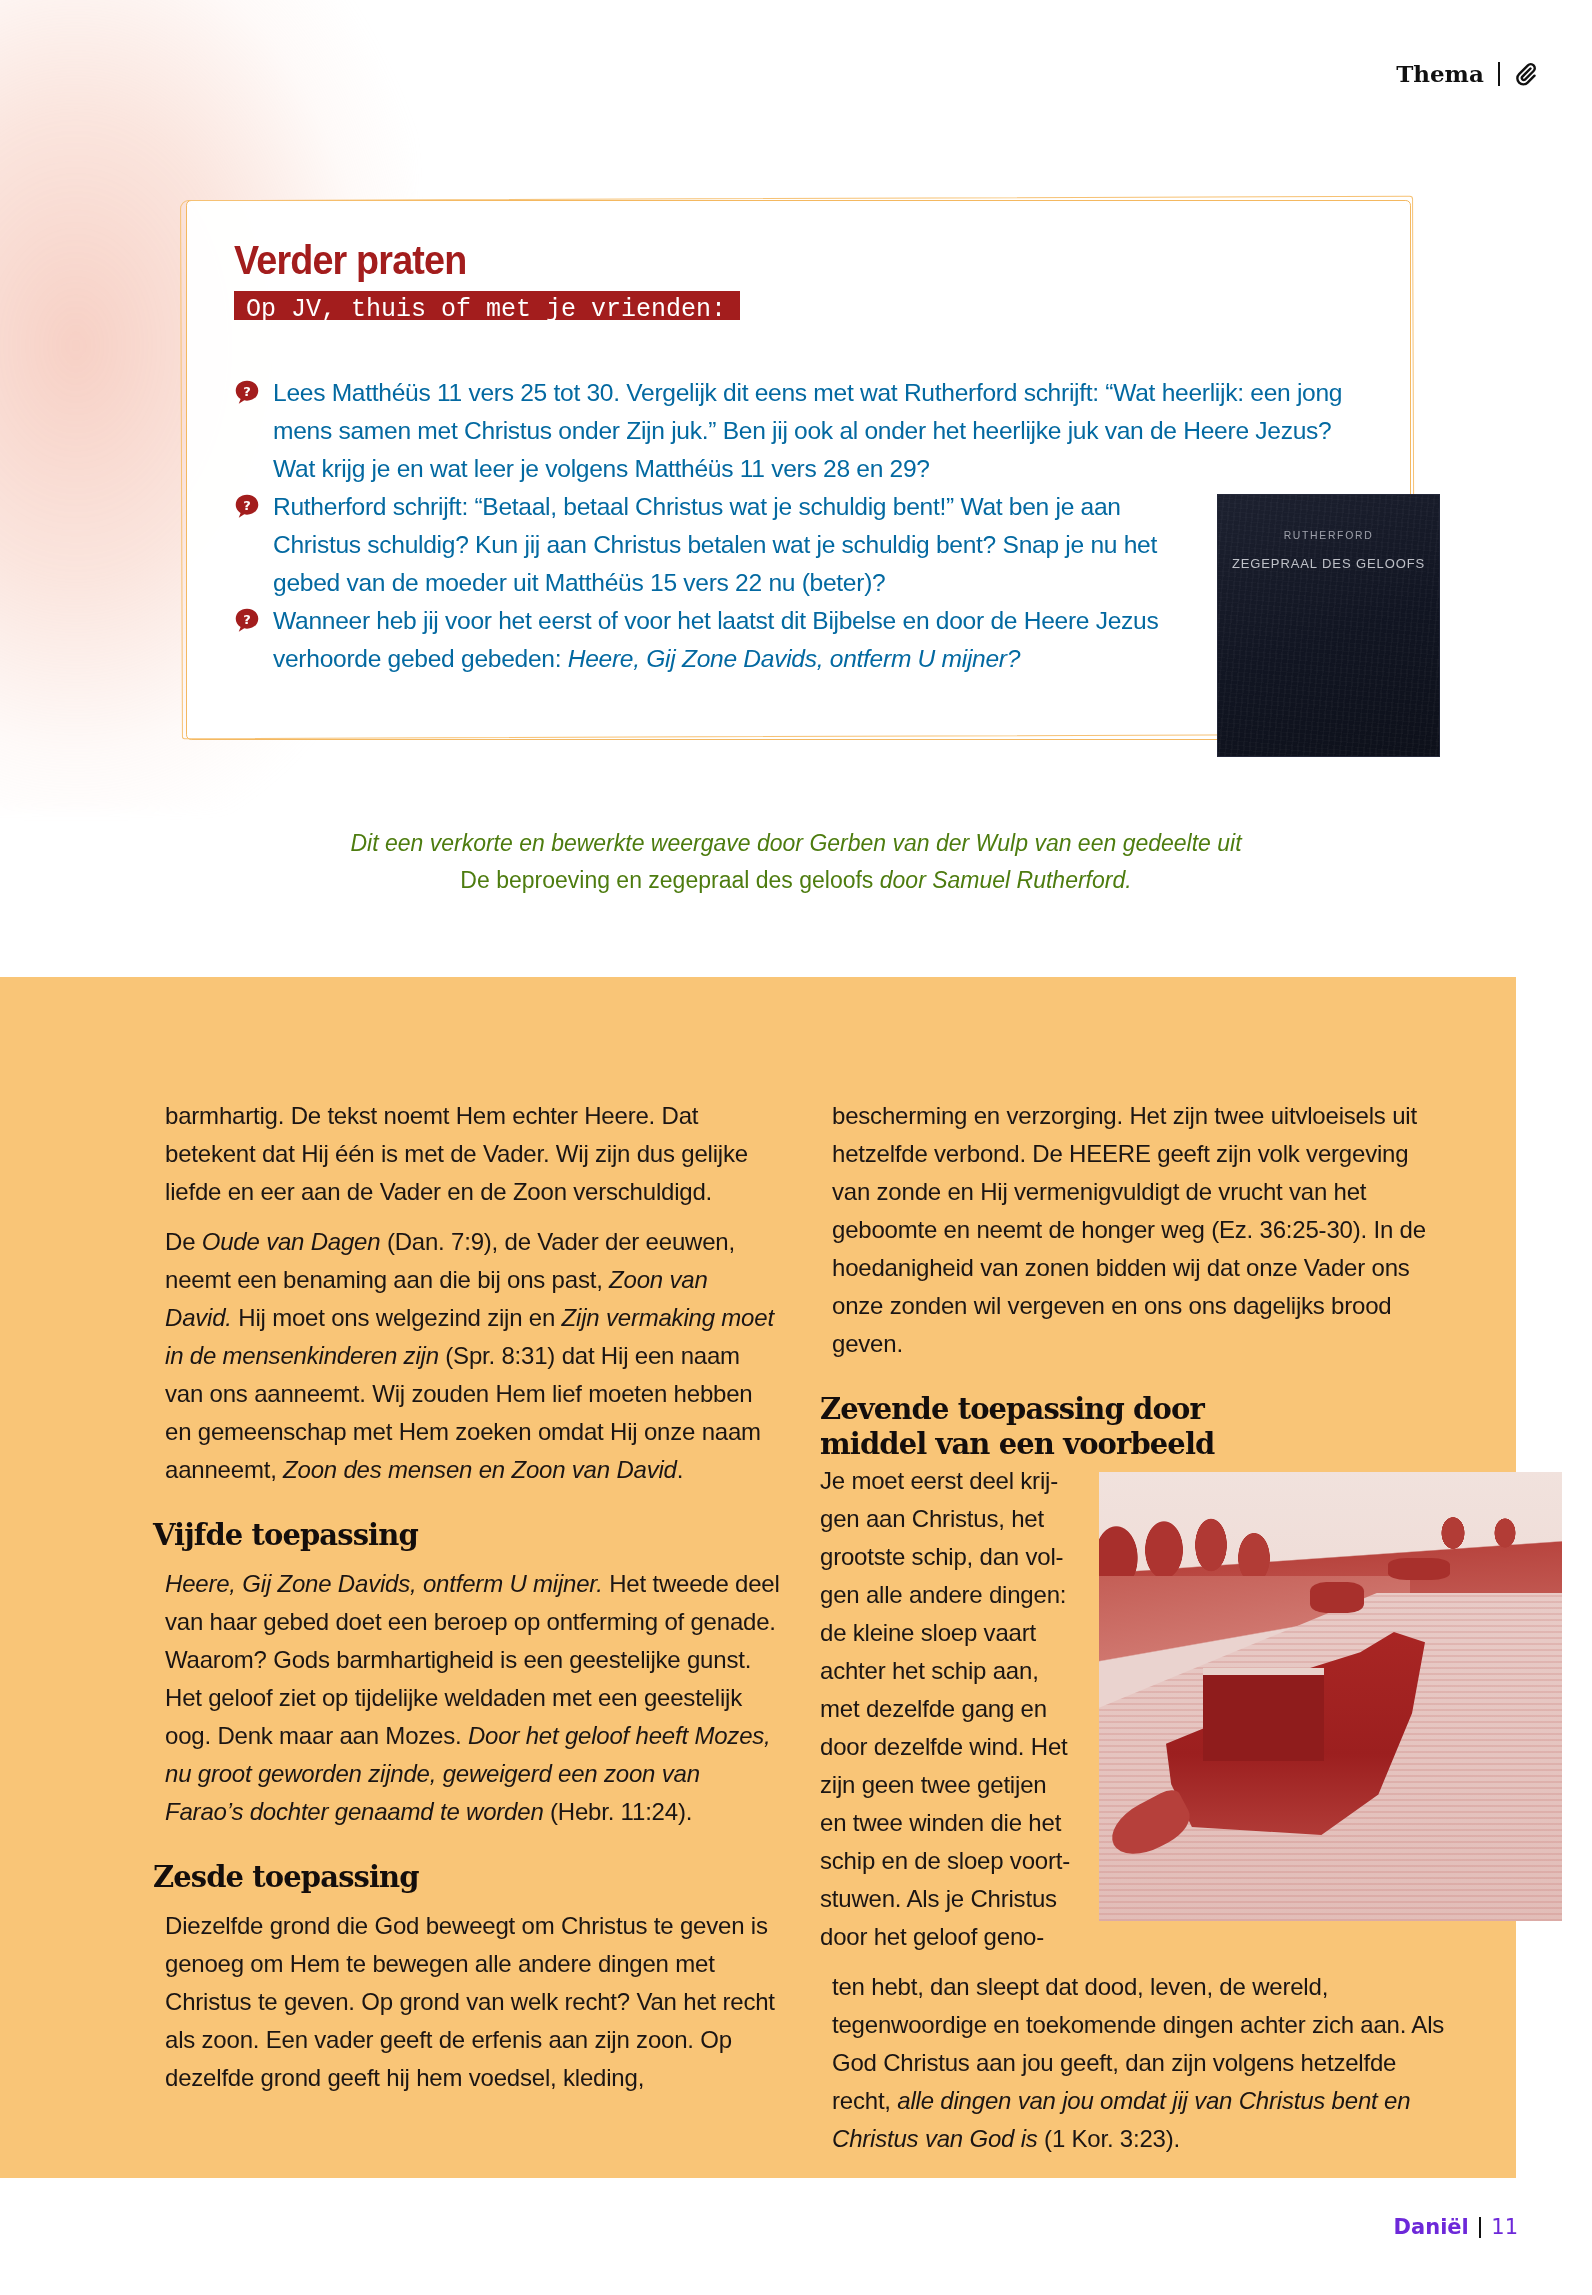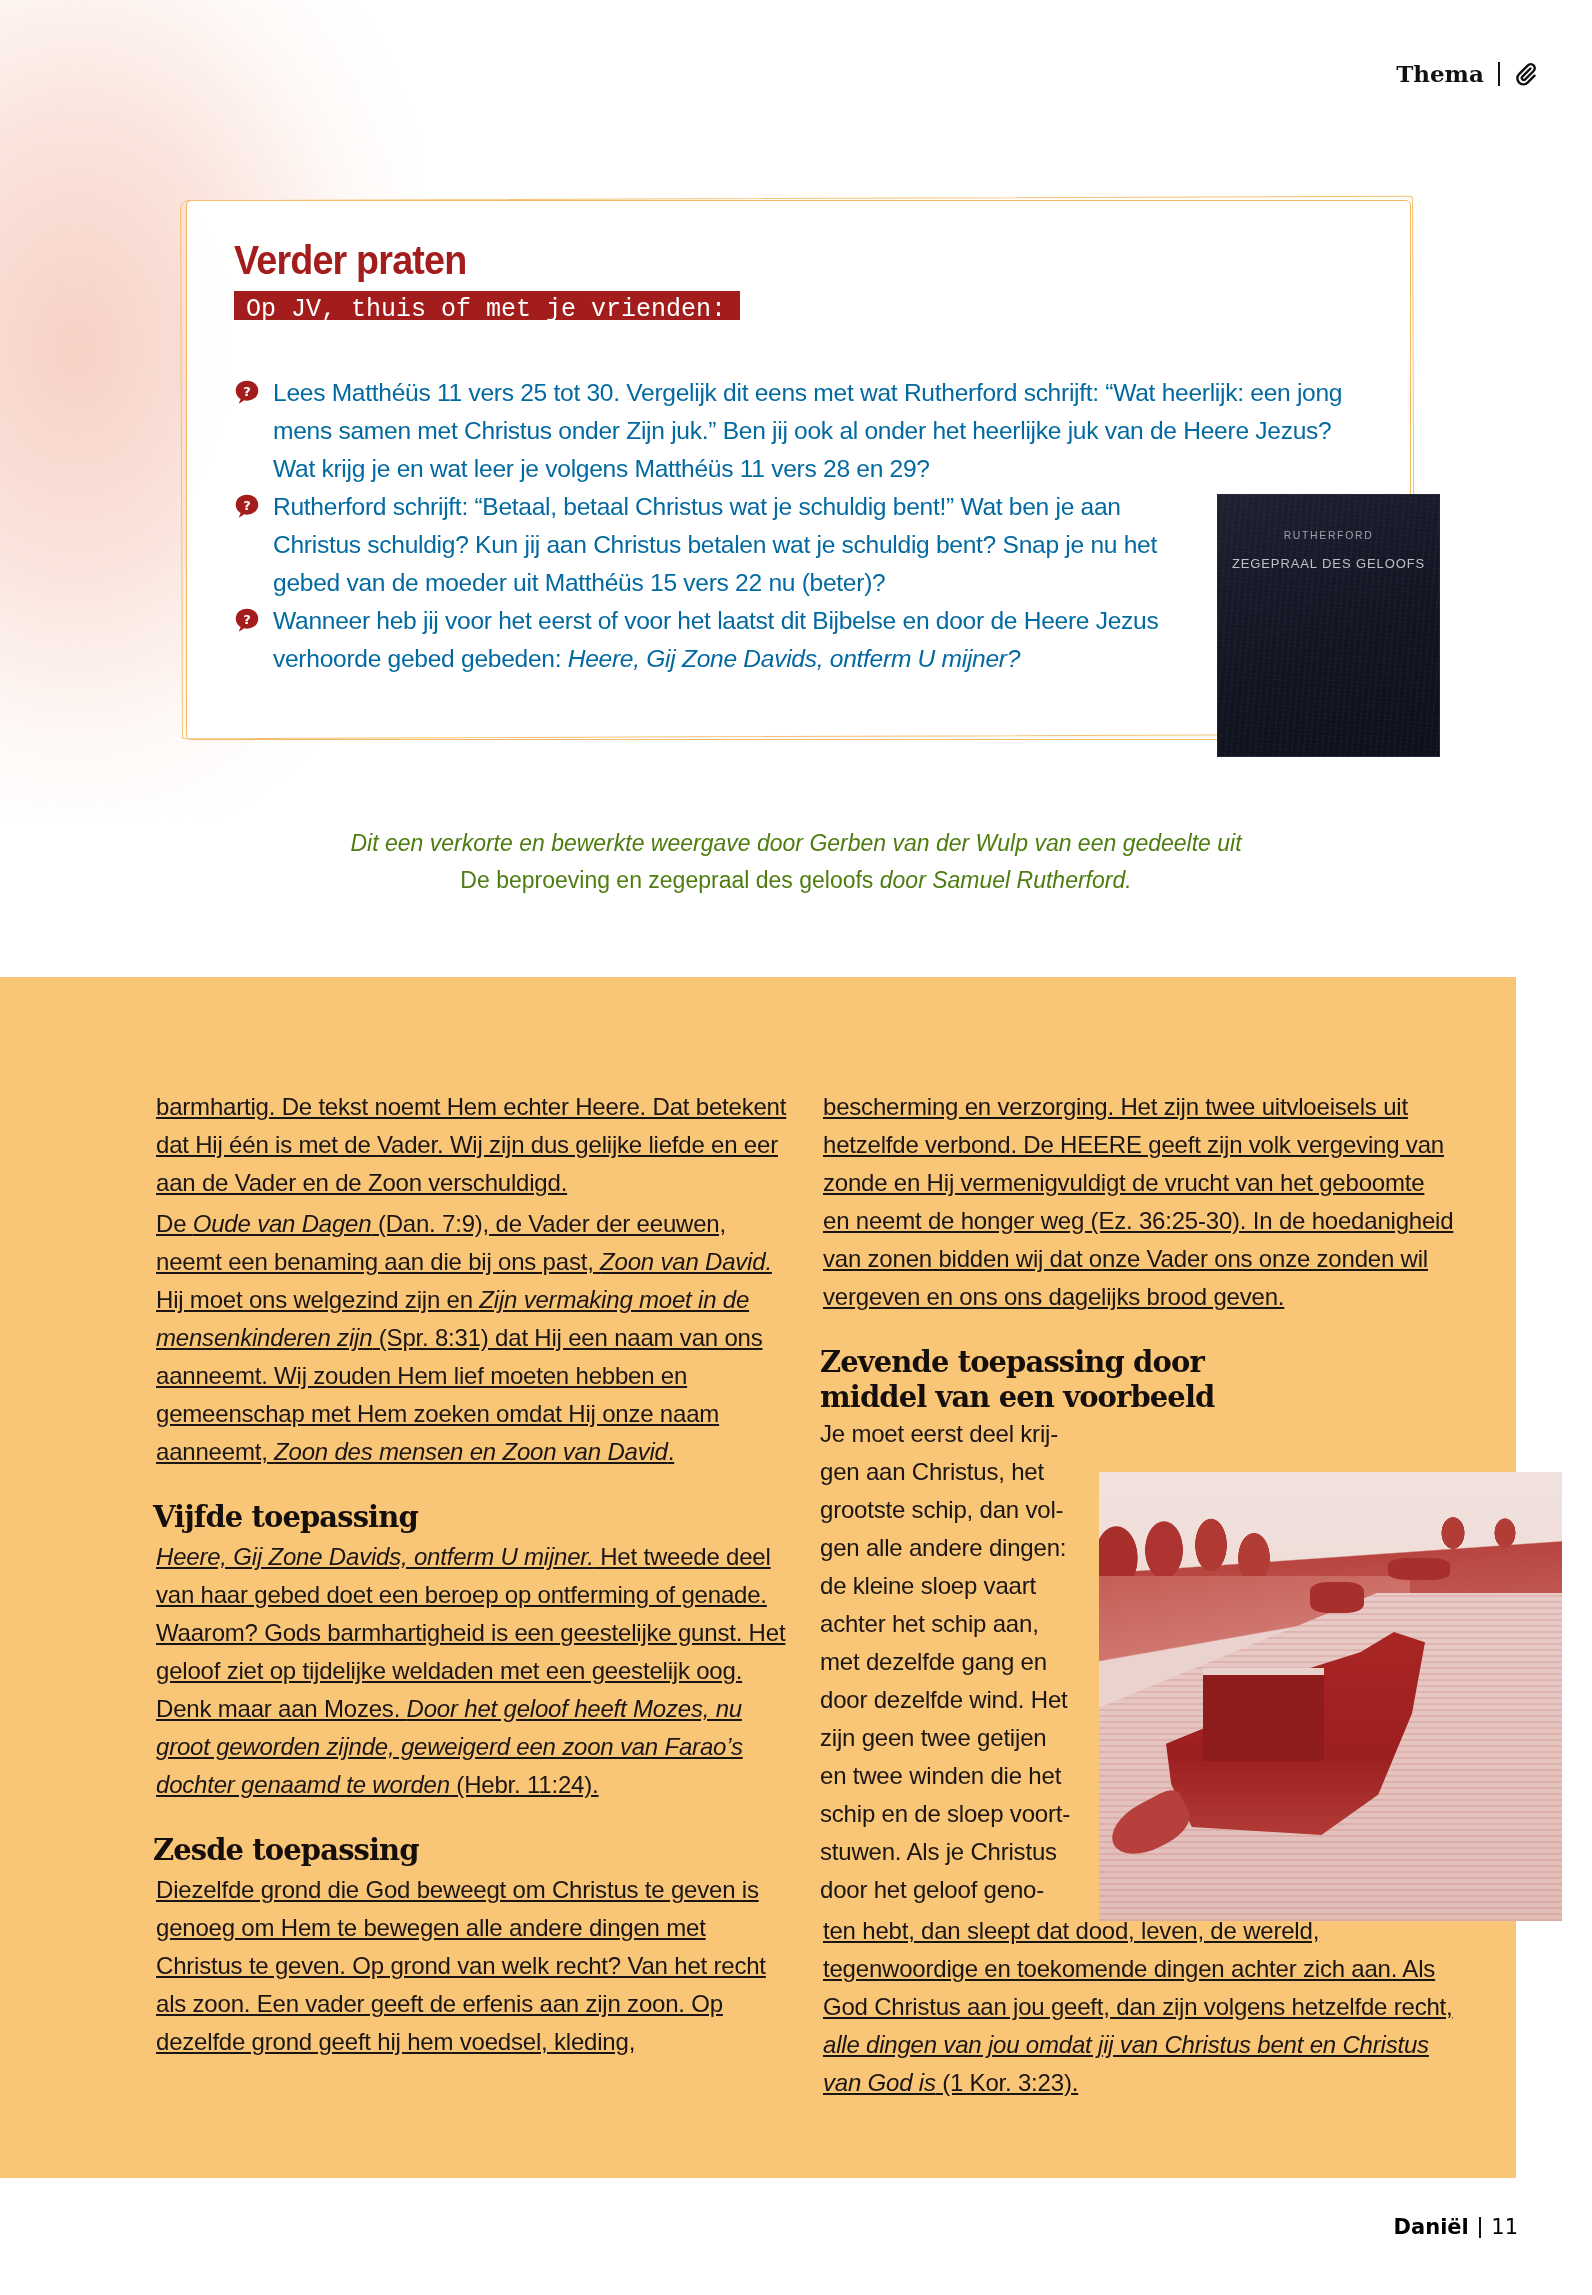--- a/index.html
+++ b/index.html
@@ -78,21 +78,21 @@
     .credit i { font-style: italic; }
 
     
     .panel {
       position: absolute; left: 0; top: 977px; width: 1516px; height: 1201px;
       background: #f9c577; z-index: 0;
     }
     .col { position: absolute; font-size: 24px; line-height: 38px; color: #1b1513; letter-spacing: -0.2px; z-index: 1; }
     .col-left { left: 153px; top: 1085px; width: 639px; }
     .col-right { left: 820px; top: 1085px; width: 639px; }
-    .col p { margin: 3px; text-decoration: underline; }
+    .col p { margin: 12px; }
     .col i { font-style: italic; }
     .sec-head {
       font-family: "DejaVu Serif", serif; font-weight: bold; font-size: 29px; line-height: 35px;
       color: #140e0c; letter-spacing: -0.9px; margin-top: 29px;
     }
     .col-left .sec-head.first { margin-top: 28.5px; }
 
     .ship-photo {
       position: absolute; left: 1099px; top: 1472px; width: 463px; height: 449px; z-index: 2;
       background:
@@ -139,21 +139,21 @@
     }
     .ship-photo .bargefar {
       position: absolute; left: 211px; top: 110px; width: 54px; height: 31px; background: #a8302c; border-radius: 30%;
     }
     .ship-photo .bargefar2 {
       position: absolute; left: 289px; top: 86px; width: 62px; height: 22.4px; background: #a8302c; border-radius: 30%;
     }
 
     .folio {
       position: absolute; top: 2215px; right: 74px; display: flex; align-items: center; gap: 10.4px;
-      font-family: "DejaVu Sans", sans-serif; font-size: 21px; color: #000000;
+      font-family: "DejaVu Sans", sans-serif; font-size: 21px; color: #6d28d9;
     }
     .folio .folio-title { font-weight: bold; }
     .folio .sep { width: 1.7px; height: 21px; background: #111; }
   </style>
 </head>
 <body>
 
 <div class="blush"></div>
 
 <div class="running-head">

